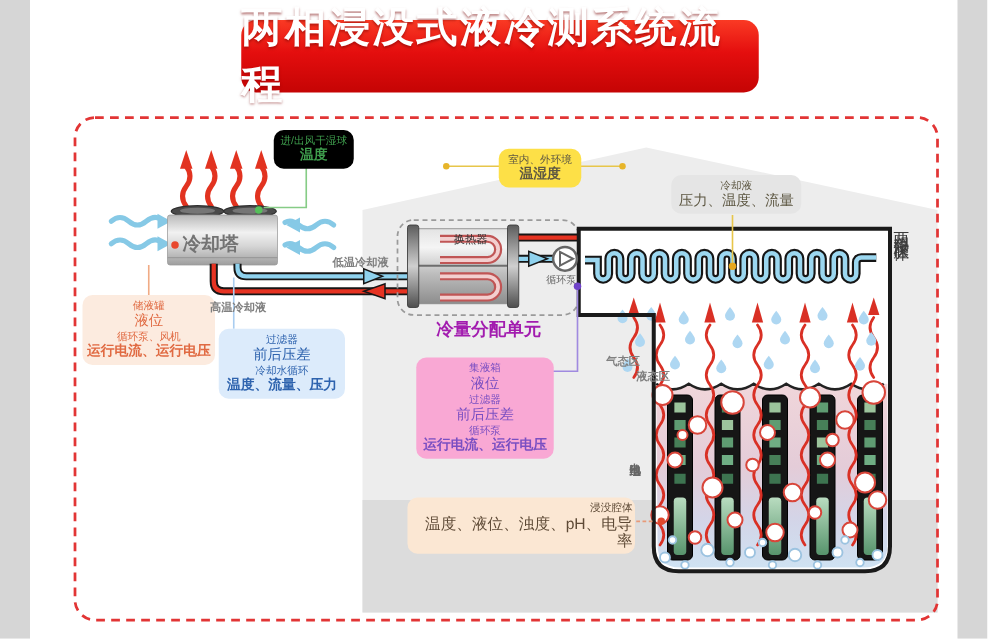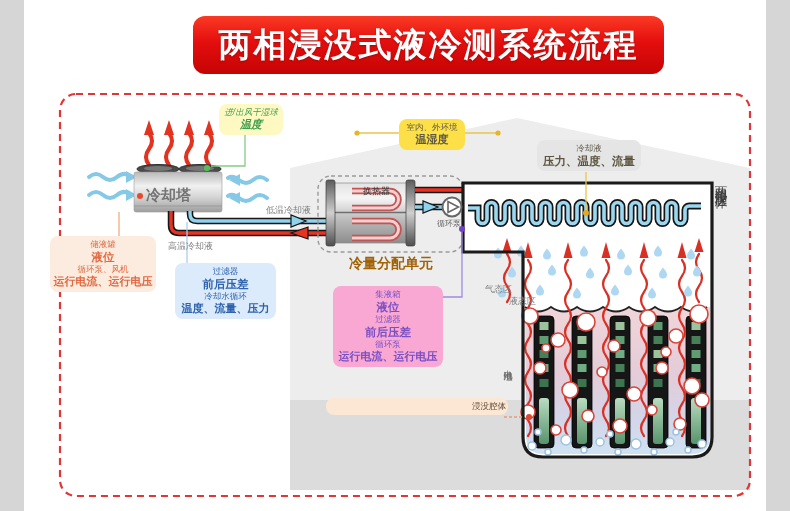--- a/index.html
+++ b/index.html
@@ -3,39 +3,39 @@
 <meta charset="utf-8">
 <style>
   html,body{margin:0;padding:0;}
   body{
     width:790px;height:511px;position:relative;overflow:hidden;background:#ffffff;
     font-family:"Liberation Sans","DejaVu Sans",sans-serif;
   }
   #bg-svg{position:absolute;left:0;top:0;width:790px;height:511px;}
   .abs{position:absolute;}
   .title-banner{
-    left:193px;top:16px;width:471px;height:58px;border-radius:12px;
+    left:193px;top:16px;width:414px;height:58px;border-radius:12px;
     background:linear-gradient(180deg,#fa3a24 0%,#e40e0e 45%,#c50404 100%);
     color:#ffffff;font-size:33px;font-weight:bold;letter-spacing:2px;
     display:flex;align-items:center;justify-content:center;
     text-shadow:0 1px 2px rgba(120,0,0,.5);
   }
   .lab{border-radius:8px;text-align:center;padding:3px 2px;line-height:1.25;}
   .lab span{display:block;}
   .s{font-size:8.5px;line-height:11px;}
-  .b{font-weight:bold;font-size:11.5px;line-height:14px;}
+  .b{font-weight:normal;font-size:11.5px;line-height:14px;}
   .b2{font-weight:bold;font-size:11px;line-height:13.5px;}
-  .green-box{background:#fef9c3;color:#3f9e4d;font-style:italic;}
+  .green-box{background:#000000;color:#3f9e4d;}
   .cream-box{background:#fde047;color:#5d5742;}
   .yellow-box{background:#e5e5e5;color:#5d5742;}
   .orange-box{background:#fcebdf;color:#e06a42;}
   .blue-box{background:#dcebfb;color:#2e63ae;}
   .purple-box{background:#f9a8d4;color:#7a4fc2;}
   .tan-box{background:#fbe7d3;color:#5e4a36;text-align:right;}
-  .small-gray{font-size:9px;color:#808080;}
+  .small-gray{font-size:9px;color:#808080;font-weight:bold;}
   .vert{writing-mode:vertical-rl;text-orientation:upright;}
 </style>
 </head>
 <body>
 
 <svg id="bg-svg" viewBox="0 0 790 511" xmlns="http://www.w3.org/2000/svg">
   <defs>
     <linearGradient id="gTower" x1="0" y1="0" x2="0" y2="1">
       <stop offset="0" stop-color="#b9b9b9"></stop>
         <stop offset=".35" stop-color="#f1f1f1"></stop>
@@ -324,21 +324,21 @@
 <div class="abs lab cream-box" style="left:399px;top:119px;width:62px;">
   <span class="s">室内、外环境</span>
   <span class="b2">温湿度</span>
 </div>
 
 <div class="abs lab yellow-box" style="left:537px;top:140px;width:100px;">
   <span class="s">冷却液</span>
   <span class="b">压力、温度、流量</span>
 </div>
 
-<div class="abs lab orange-box" style="left:50px;top:236px;width:102px;">
+<div class="abs lab orange-box" style="left:66px;top:236px;width:102px;">
   <span class="s">储液罐</span>
   <span class="b">液位</span>
   <span class="s">循环泵、风机</span>
   <span class="b2">运行电流、运行电压</span>
 </div>
 
 <div class="abs lab blue-box" style="left:175px;top:263px;width:97px;">
   <span class="s">过滤器</span>
   <span class="b">前后压差</span>
   <span class="s">冷却水循环</span>
@@ -349,27 +349,28 @@
   <span class="s">集液箱</span>
   <span class="b">液位</span>
   <span class="s">过滤器</span>
   <span class="b">前后压差</span>
   <span class="s">循环泵</span>
   <span class="b2">运行电流、运行电压</span>
 </div>
 
 <div class="abs lab tan-box" style="left:326px;top:398px;width:178px;">
   <span class="s">浸没腔体</span>
+  <span class="b" style="font-size:12.5px;">温度、液位、浊度、pH、电导率</span>
 </div>
 
 <div class="abs" style="left:146px;top:186px;width:64px;font-size:15px;font-weight:bold;color:#737373;">冷却塔</div>
 
 <div class="abs" style="left:335px;top:185px;font-size:9px;color:#333;padding-left:28px;">换热器</div>
 
-<div class="abs" style="left:335px;top:255px;width:112px;text-align:center;font-size:14px;font-weight:bold;color:#a16207;font-family:Liberation Mono, monospace;">冷量分配单元</div>
+<div class="abs" style="left:335px;top:255px;width:112px;text-align:center;font-size:14px;font-weight:bold;color:#a21caf;font-family:Liberation Mono, monospace;">冷量分配单元</div>
 
 <div class="abs" style="left:437px;top:218px;font-size:8px;color:#666;">循环泵</div>
 
 <div class="abs small-gray" style="left:266px;top:204px;">低温冷却液</div>
 
 <div class="abs small-gray" style="left:168px;top:240px;">高温冷却液</div>
 
 <div class="abs small-gray" style="left:485px;top:283px;">气态区</div>
 
 <div class="abs small-gray" style="left:485px;top:295px;margin-left:24px;">液态区</div>

